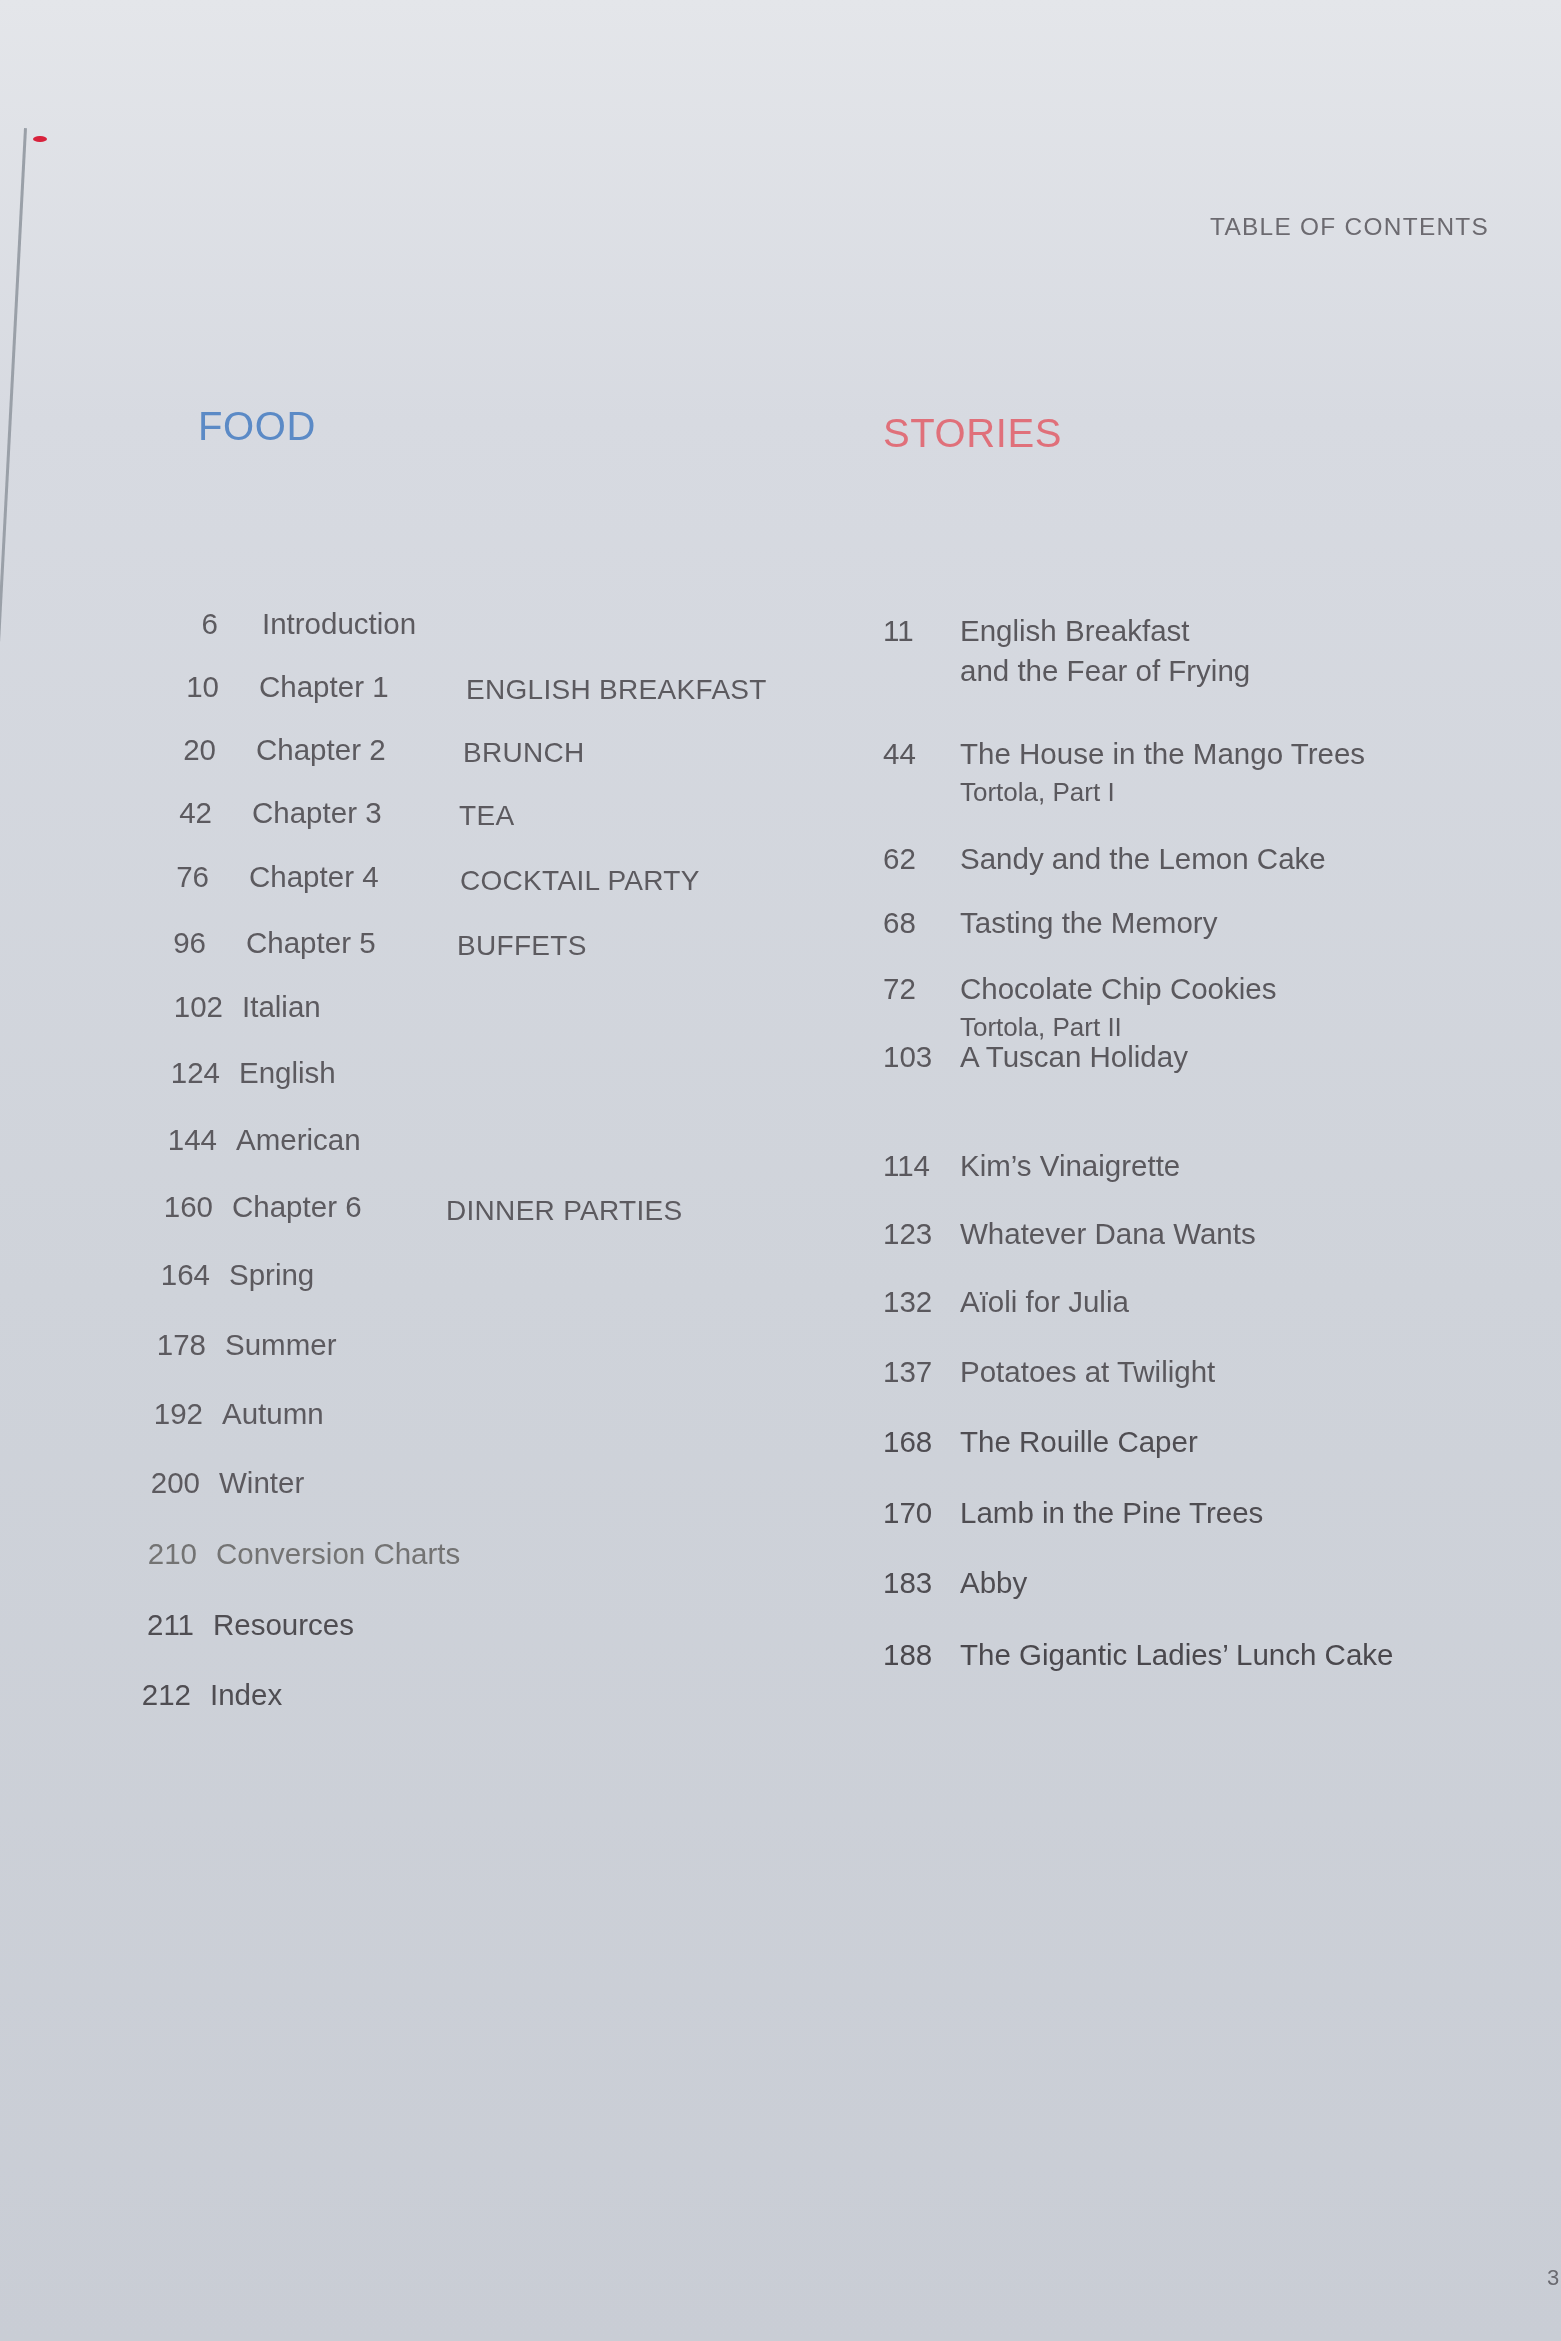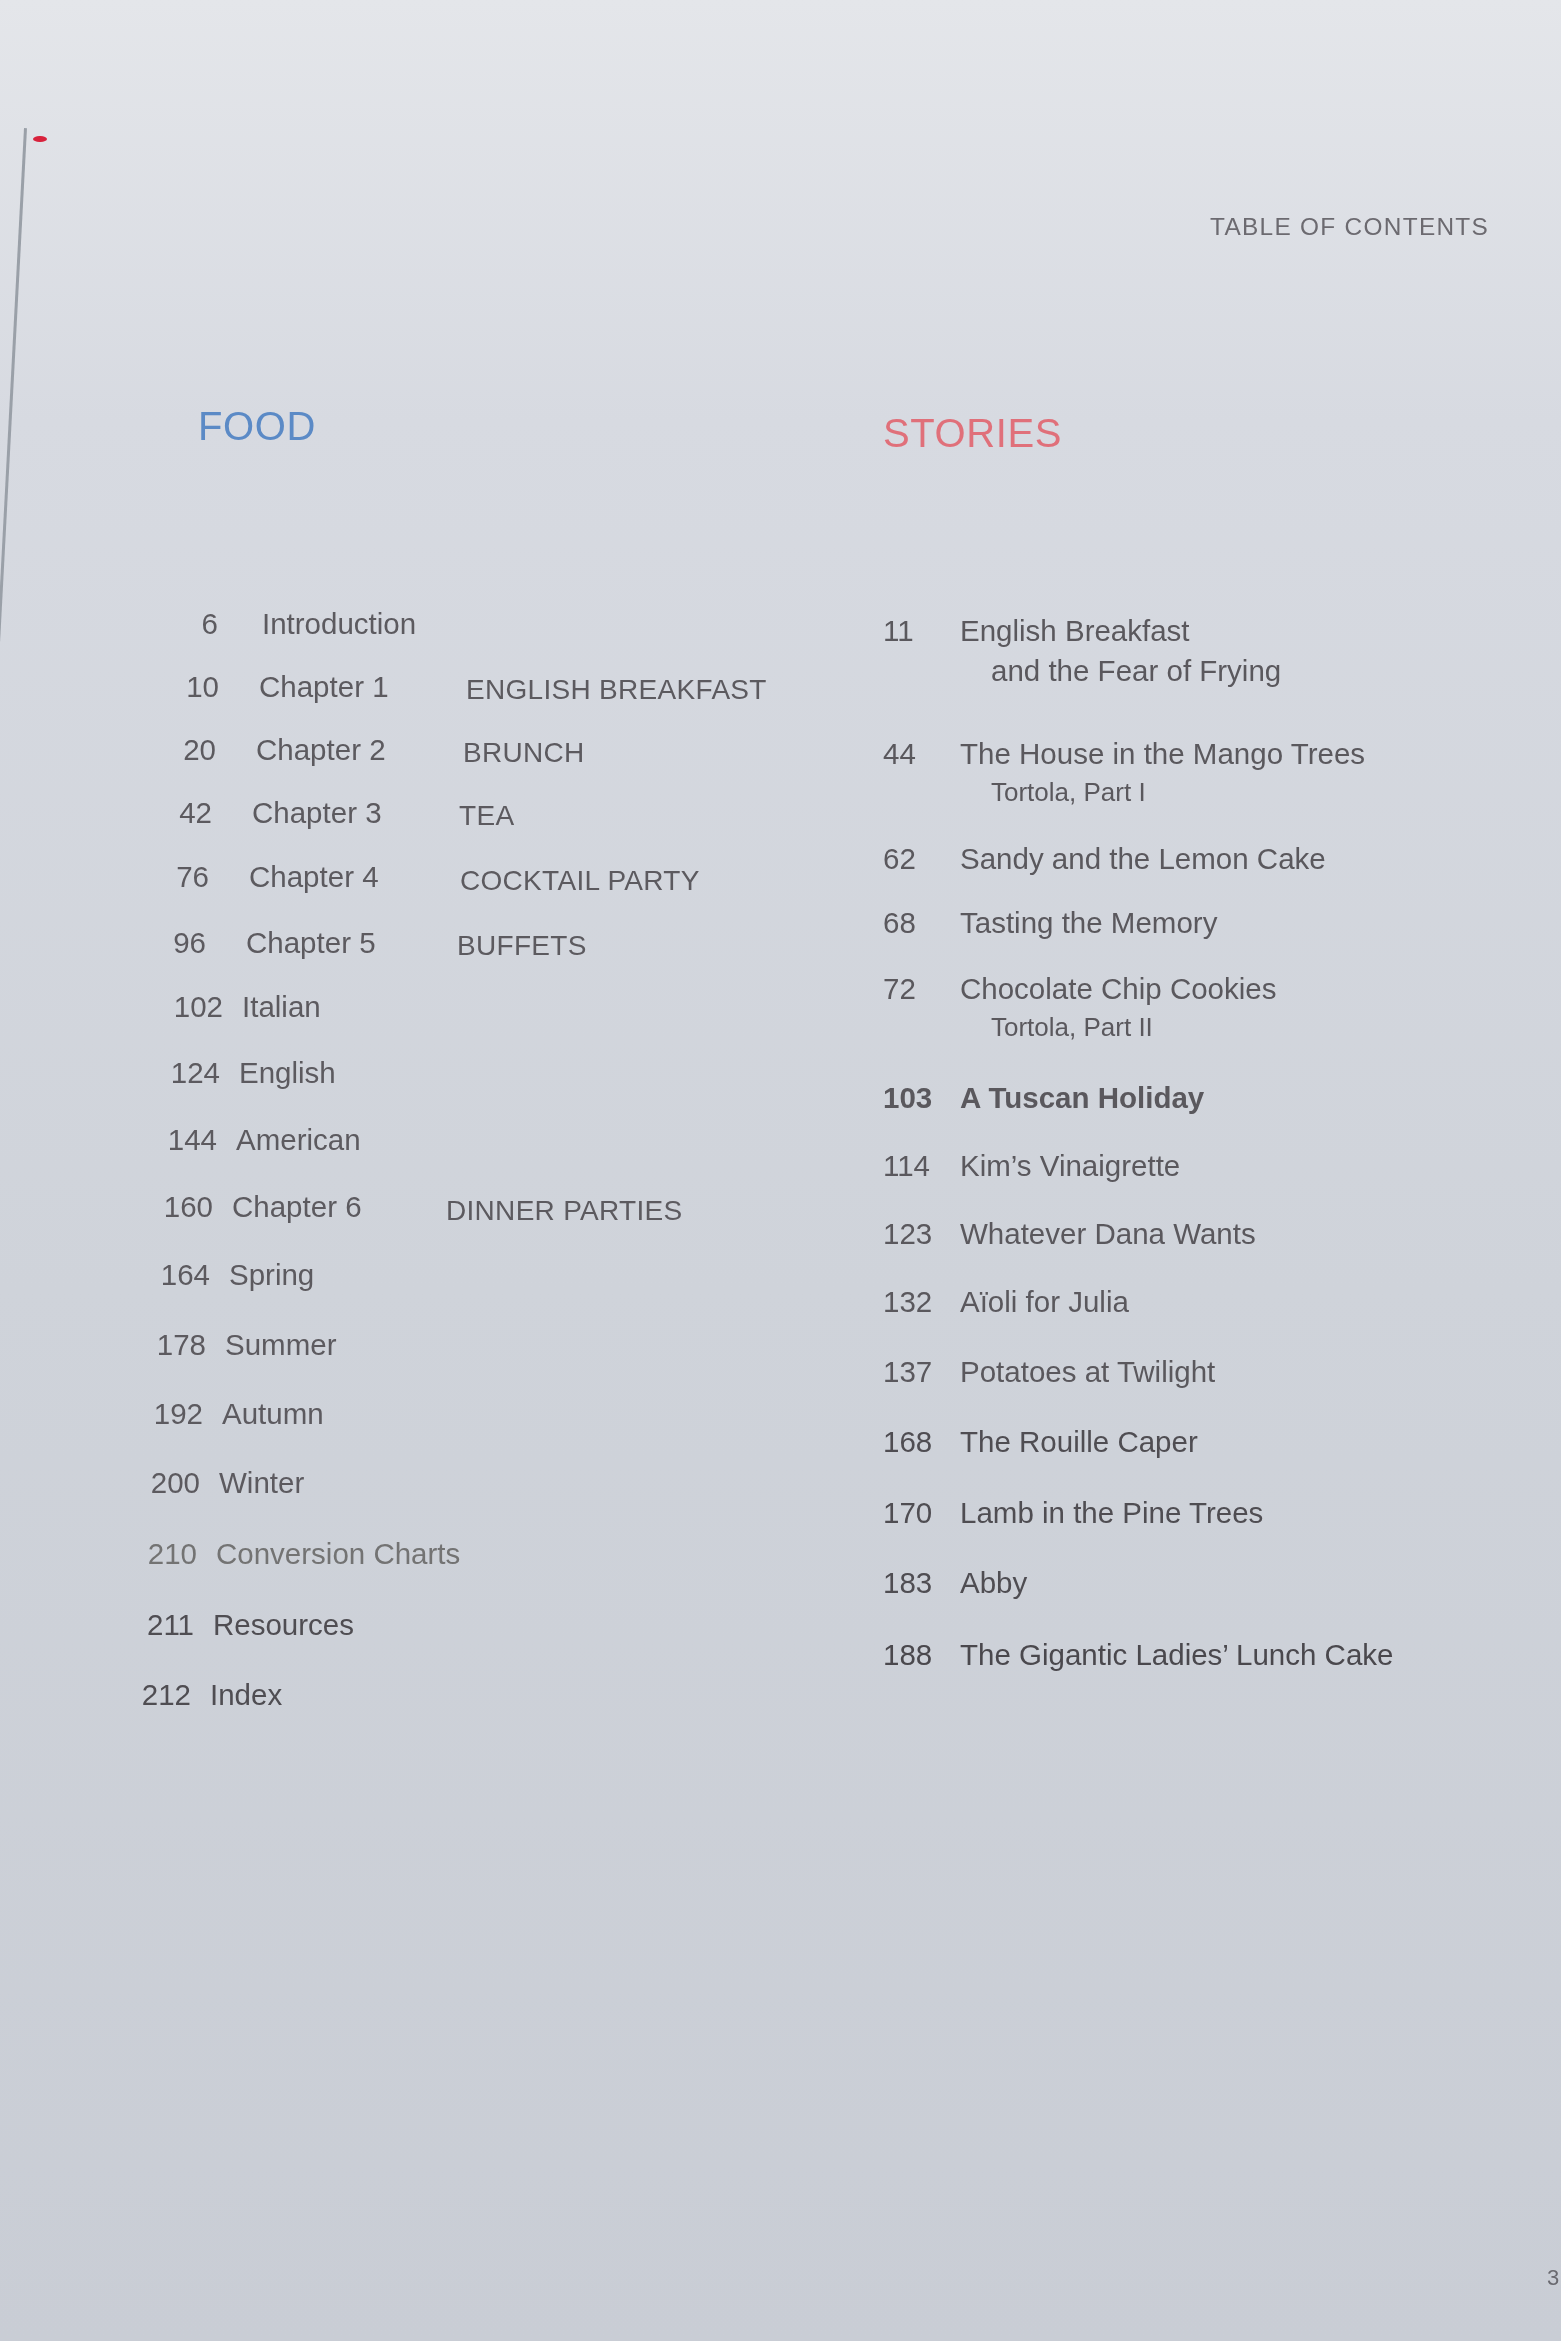--- a/index.html
+++ b/index.html
@@ -28,21 +28,21 @@
   .food-title { left:198px; top:404px; }
   .stories-title { left:883px; top:411px; }
   .toc-row { position:absolute; font-size:29.5px; white-space:nowrap; color:#5c5a5f; }
   .toc-row .num { position:absolute; right:100%; margin-right:0; text-align:right; }
   .toc-row .lbl { display:inline-block; }
   .toc-row .sec { position:absolute; font-size:28px; letter-spacing:0.3px; }
 
   .story-row { position:absolute; left:883px; font-size:29.5px; white-space:nowrap; color:#5a585d; }
   .story-row .num { display:inline-block; width:77px; }
   .story-row .title { position:absolute; left:77px; top:0; }
-  .story-row .sub { position:absolute; left:77px; top:40px; font-size:26px;margin-left:31px; }
+  .story-row .sub { position:absolute; left:77px; top:40px; font-size:26px; }
 
   .folio { position:absolute; left:1547px; top:2265px; font-size:22px; color:#6a6a70; }
 </style>
 </head>
 <body>
 
 <div class="page">
   <div class="spine"></div>
   <div class="ribbon-mark"></div>
 
@@ -145,21 +145,21 @@
     </div>
     <div class="story-row" style="top:906px;">
       <span class="num">68</span>
       <span class="title">Tasting the Memory</span>
     </div>
     <div class="story-row" style="top:972px;">
       <span class="num">72</span>
       <span class="title">Chocolate Chip Cookies</span>
       <span class="sub">Tortola, Part II</span>
     </div>
-    <div class="story-row" style="top:1081px;font-weight:bold;">
+    <div class="story-row" style="top:1040px;">
       <span class="num">103</span>
       <span class="title">A Tuscan Holiday</span>
     </div>
     <div class="story-row" style="top:1149px;">
       <span class="num">114</span>
       <span class="title">Kim’s Vinaigrette</span>
     </div>
     <div class="story-row" style="top:1217px;">
       <span class="num">123</span>
       <span class="title">Whatever Dana Wants</span>

